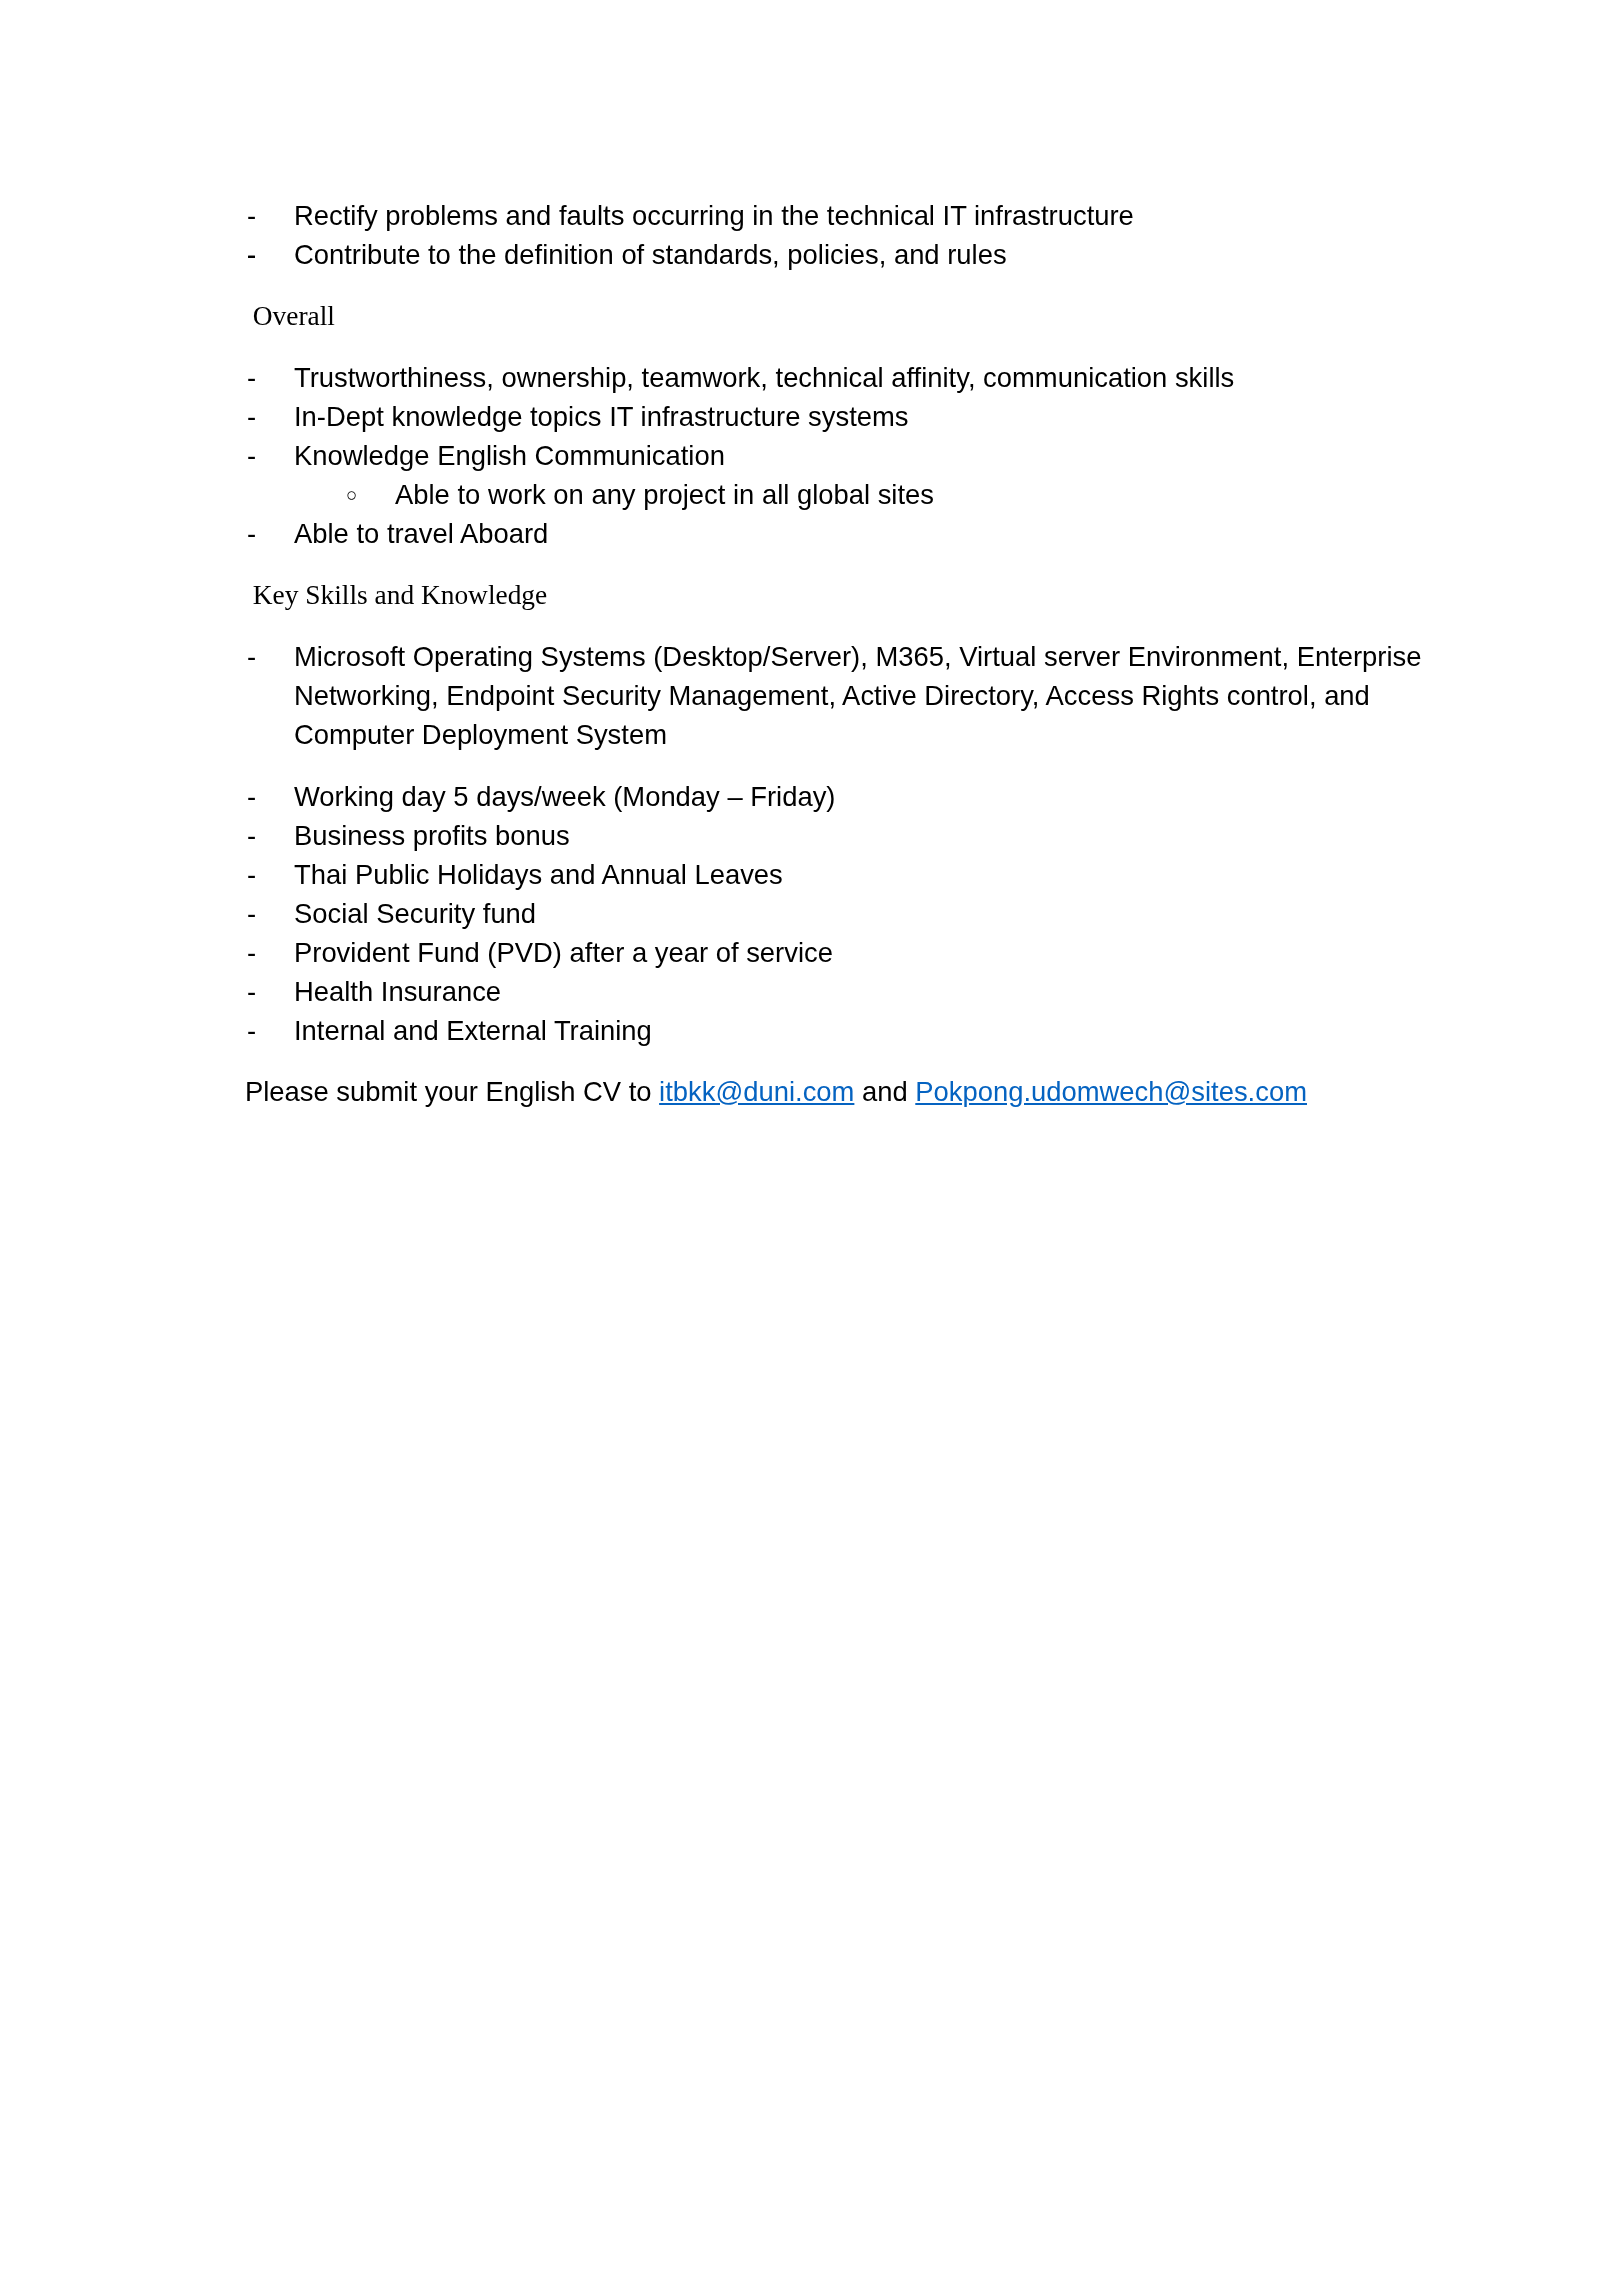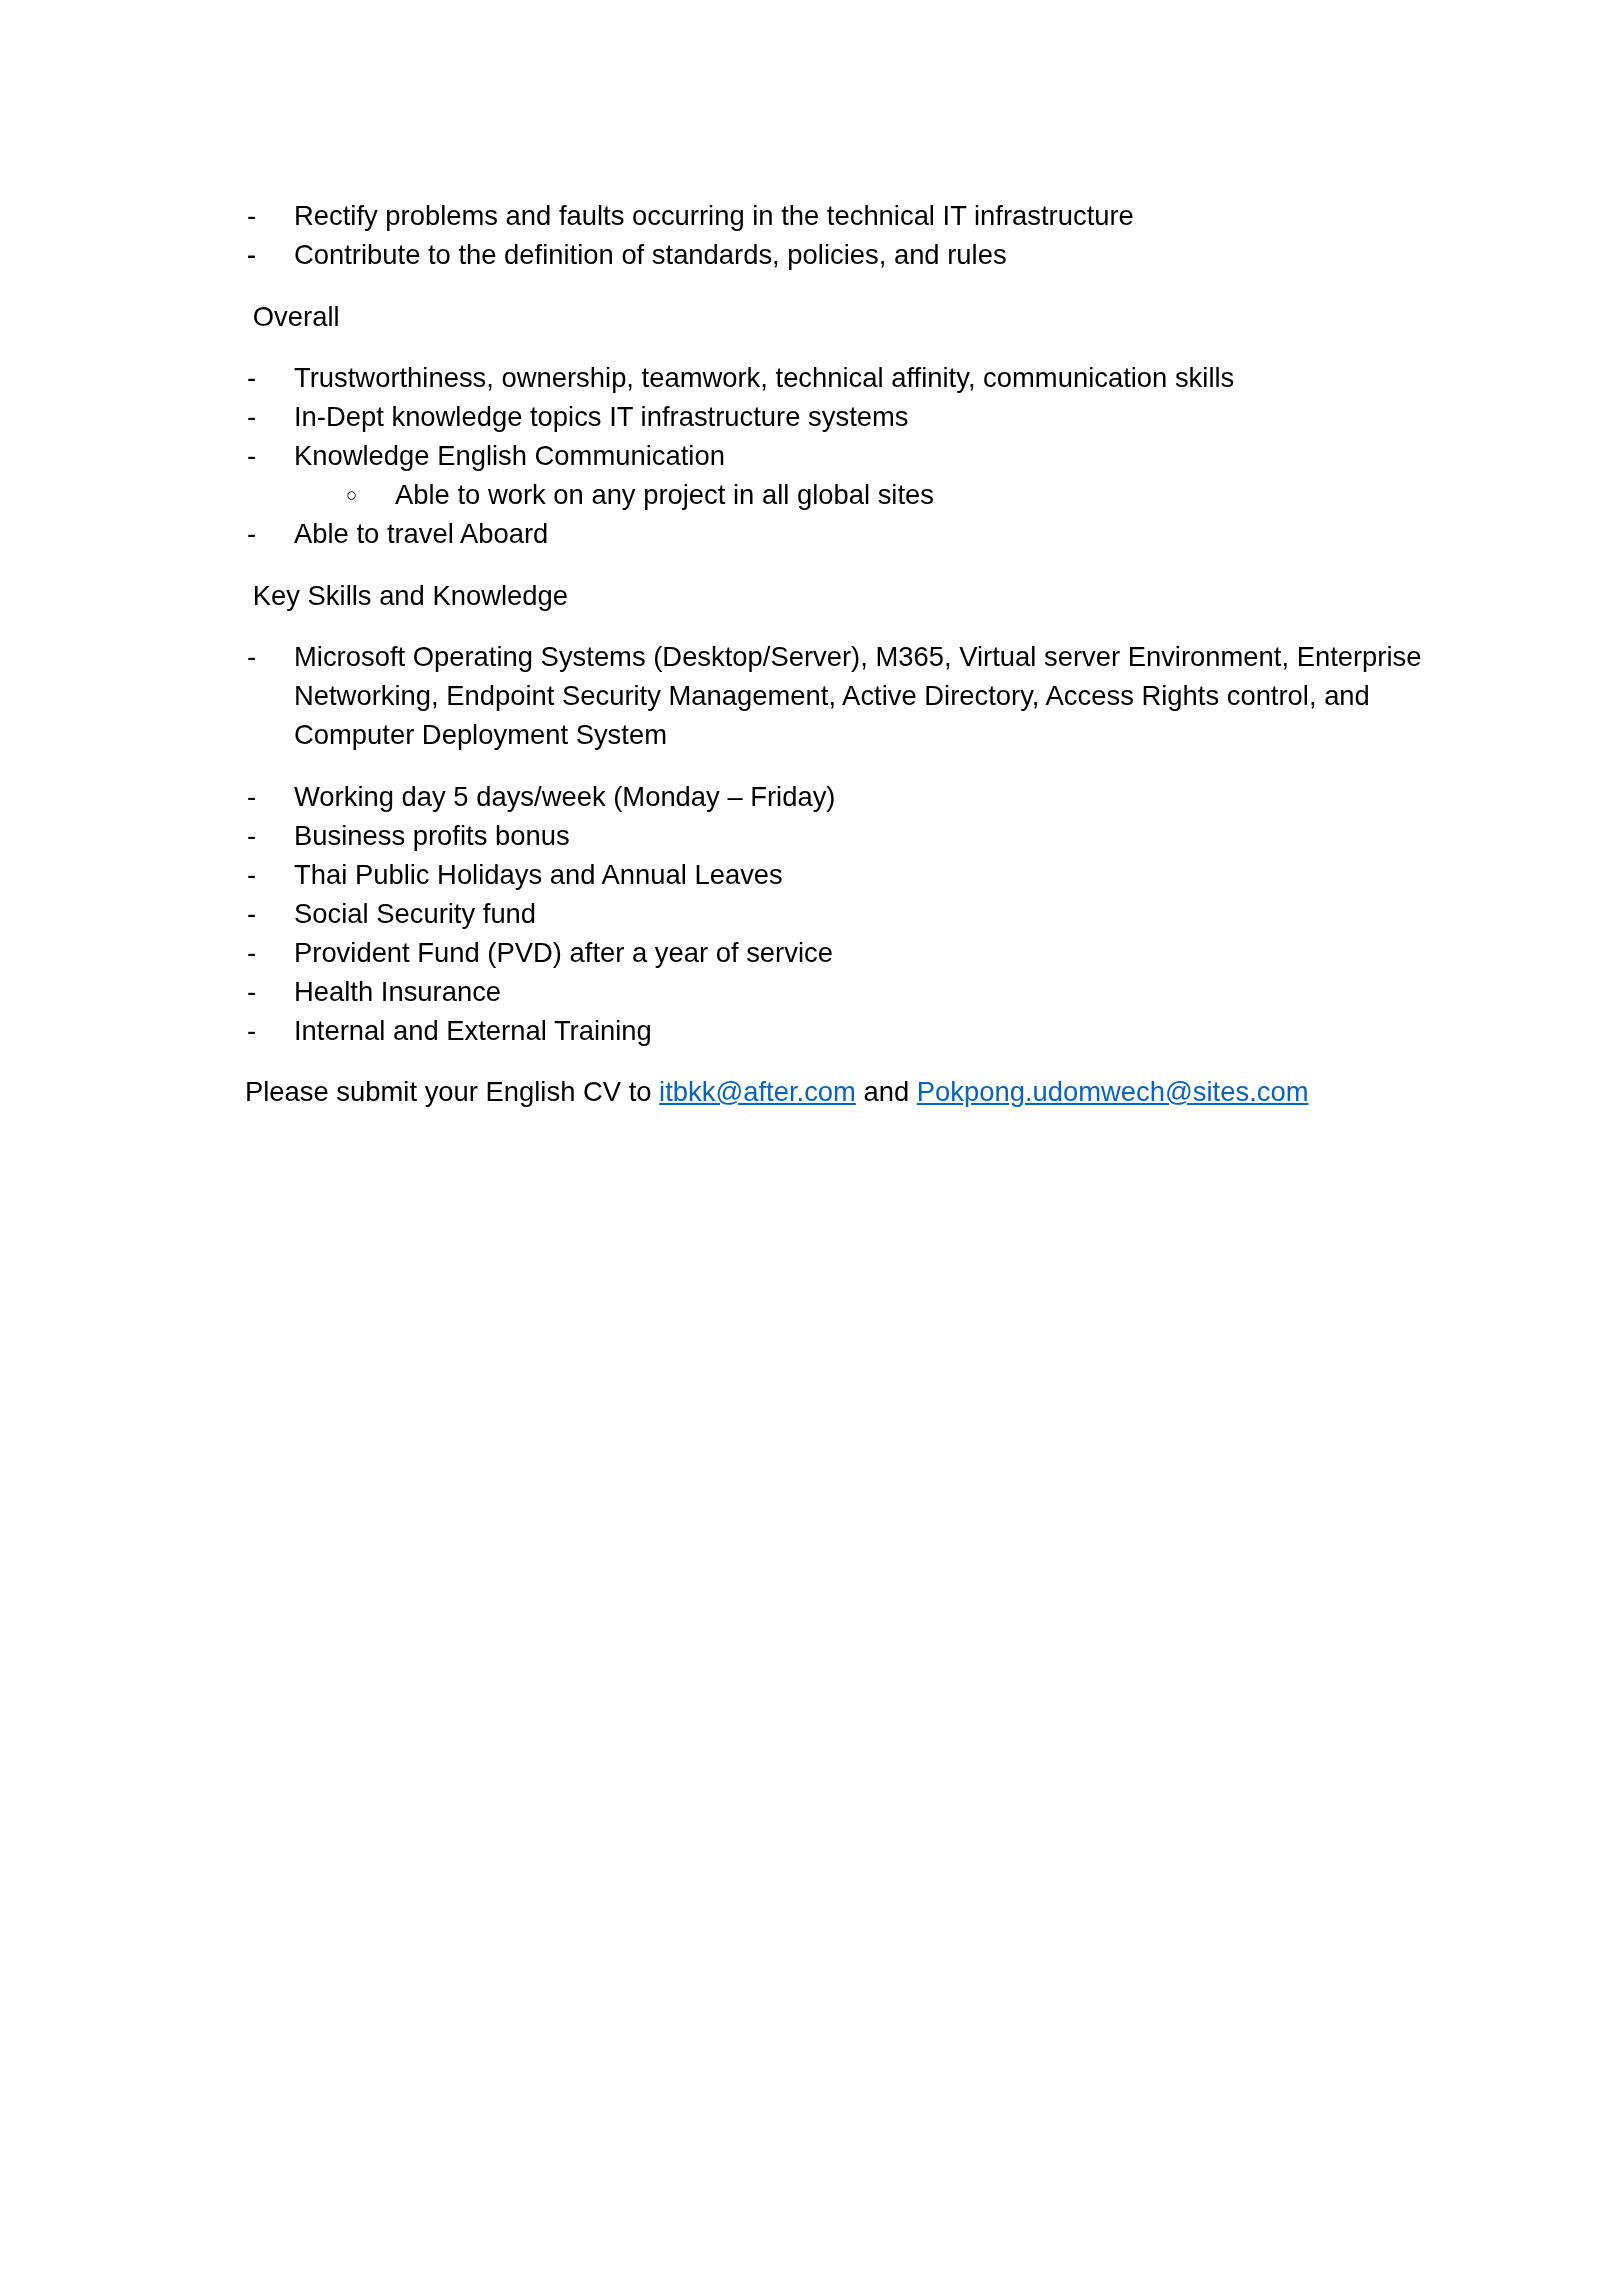--- a/index.html
+++ b/index.html
@@ -57,20 +57,21 @@
     left: 52px;
     top: 0;
     font-size: 18.6px;
     line-height: 39px;
   }
   .heading {
     margin: 0 0 22.5px 0;
   }
   .heading.indent {
     padding-left: 7.8px;
+    font-family: Liberation Serif, serif;
   }
   .closing {
     margin: 0;
     max-width: 1225px;
   }
   a.email {
     color: var(--color-link, #0563C1);
     text-decoration: underline;
     cursor: pointer;
   }
@@ -159,17 +160,17 @@
       <li>
         <span class="bullet-dash">-</span>
         <span>Health Insurance</span>
       </li>
       <li>
         <span class="bullet-dash">-</span>
         <span>Internal and External Training</span>
       </li>
     </ul>
 
-    <p class="closing"><span>Please submit your English CV to </span><a class="email" href="#">itbkk@after.com</a><span> and </span><a class="email" href="#">Pokpong.udomwech@sites.com</a></p>
+    <p class="closing"><span>Please submit your English CV to </span><a class="email" href="#">itbkk@duni.com</a><span> and </span><a class="email" href="#">Pokpong.udomwech@sites.com</a></p>
 
   </div>
 </div>
 
 
 </body></html>

